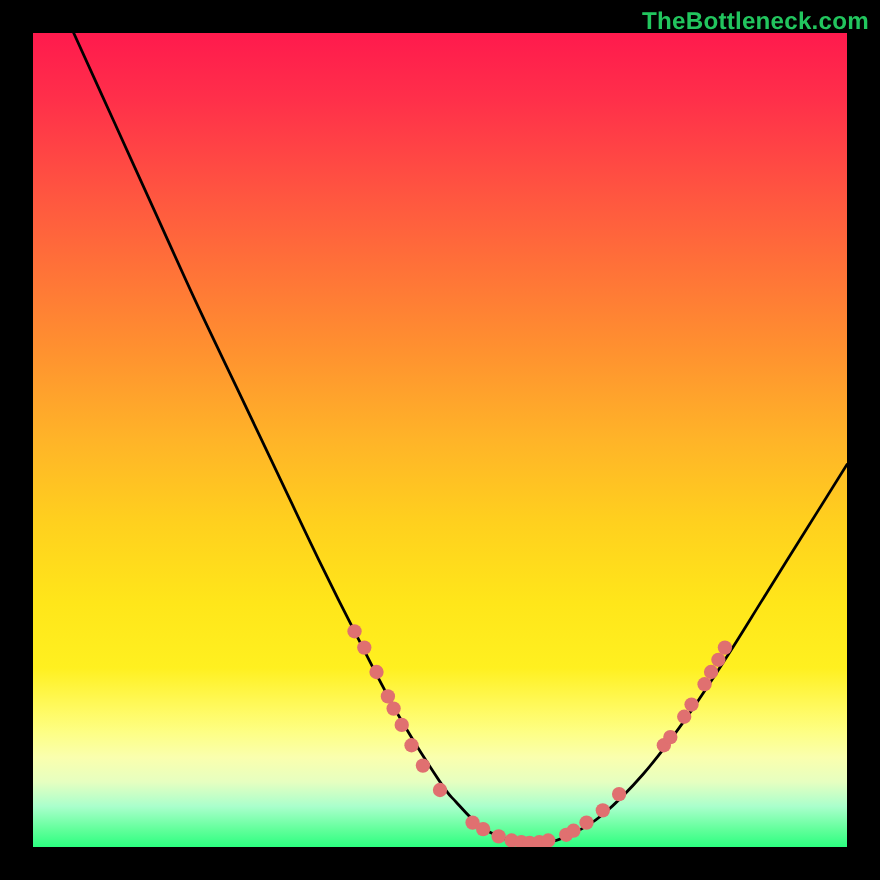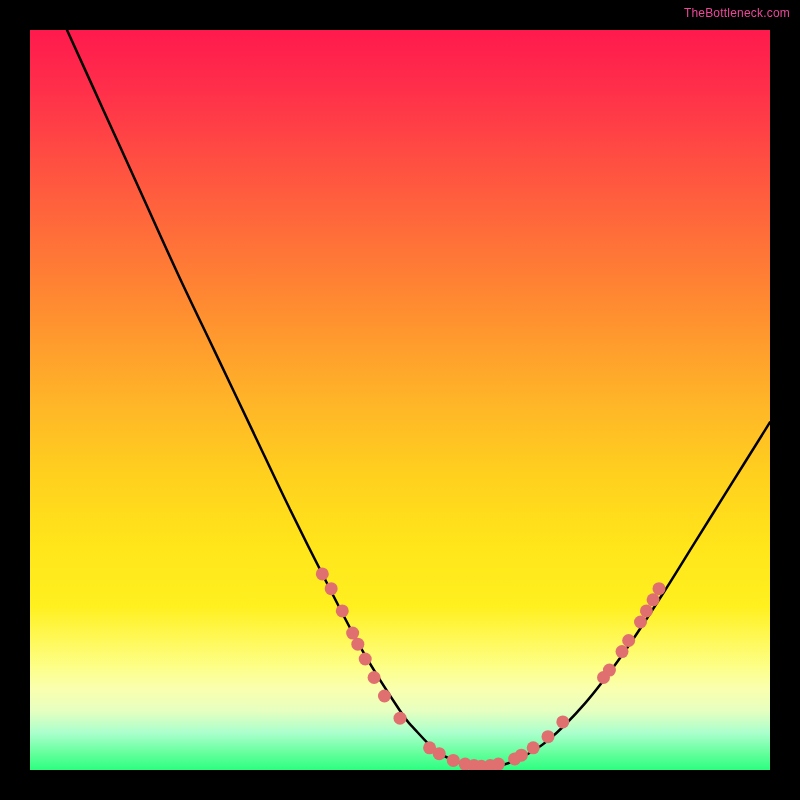--- a/index.html
+++ b/index.html
@@ -52,23 +52,23 @@
   .svg-layer {
     position: absolute;
     left: 0; top: 0;
     width: 740px;
     height: 740px;
   }
   .watermark {
     position: absolute;
     top: 6px;
     right: 10px;
-    color: #ec4899;
-    font-size: 12px;
-    font-weight: 400;
+    color: #22c55e;
+    font-size: 22px;
+    font-weight: 700;
     letter-spacing: 0.2px;
     user-select: none;
   }
 </style>
 </head>
 <body>
 
 <div class="chart-frame">
 
   <div class="watermark">TheBottleneck.com</div>

